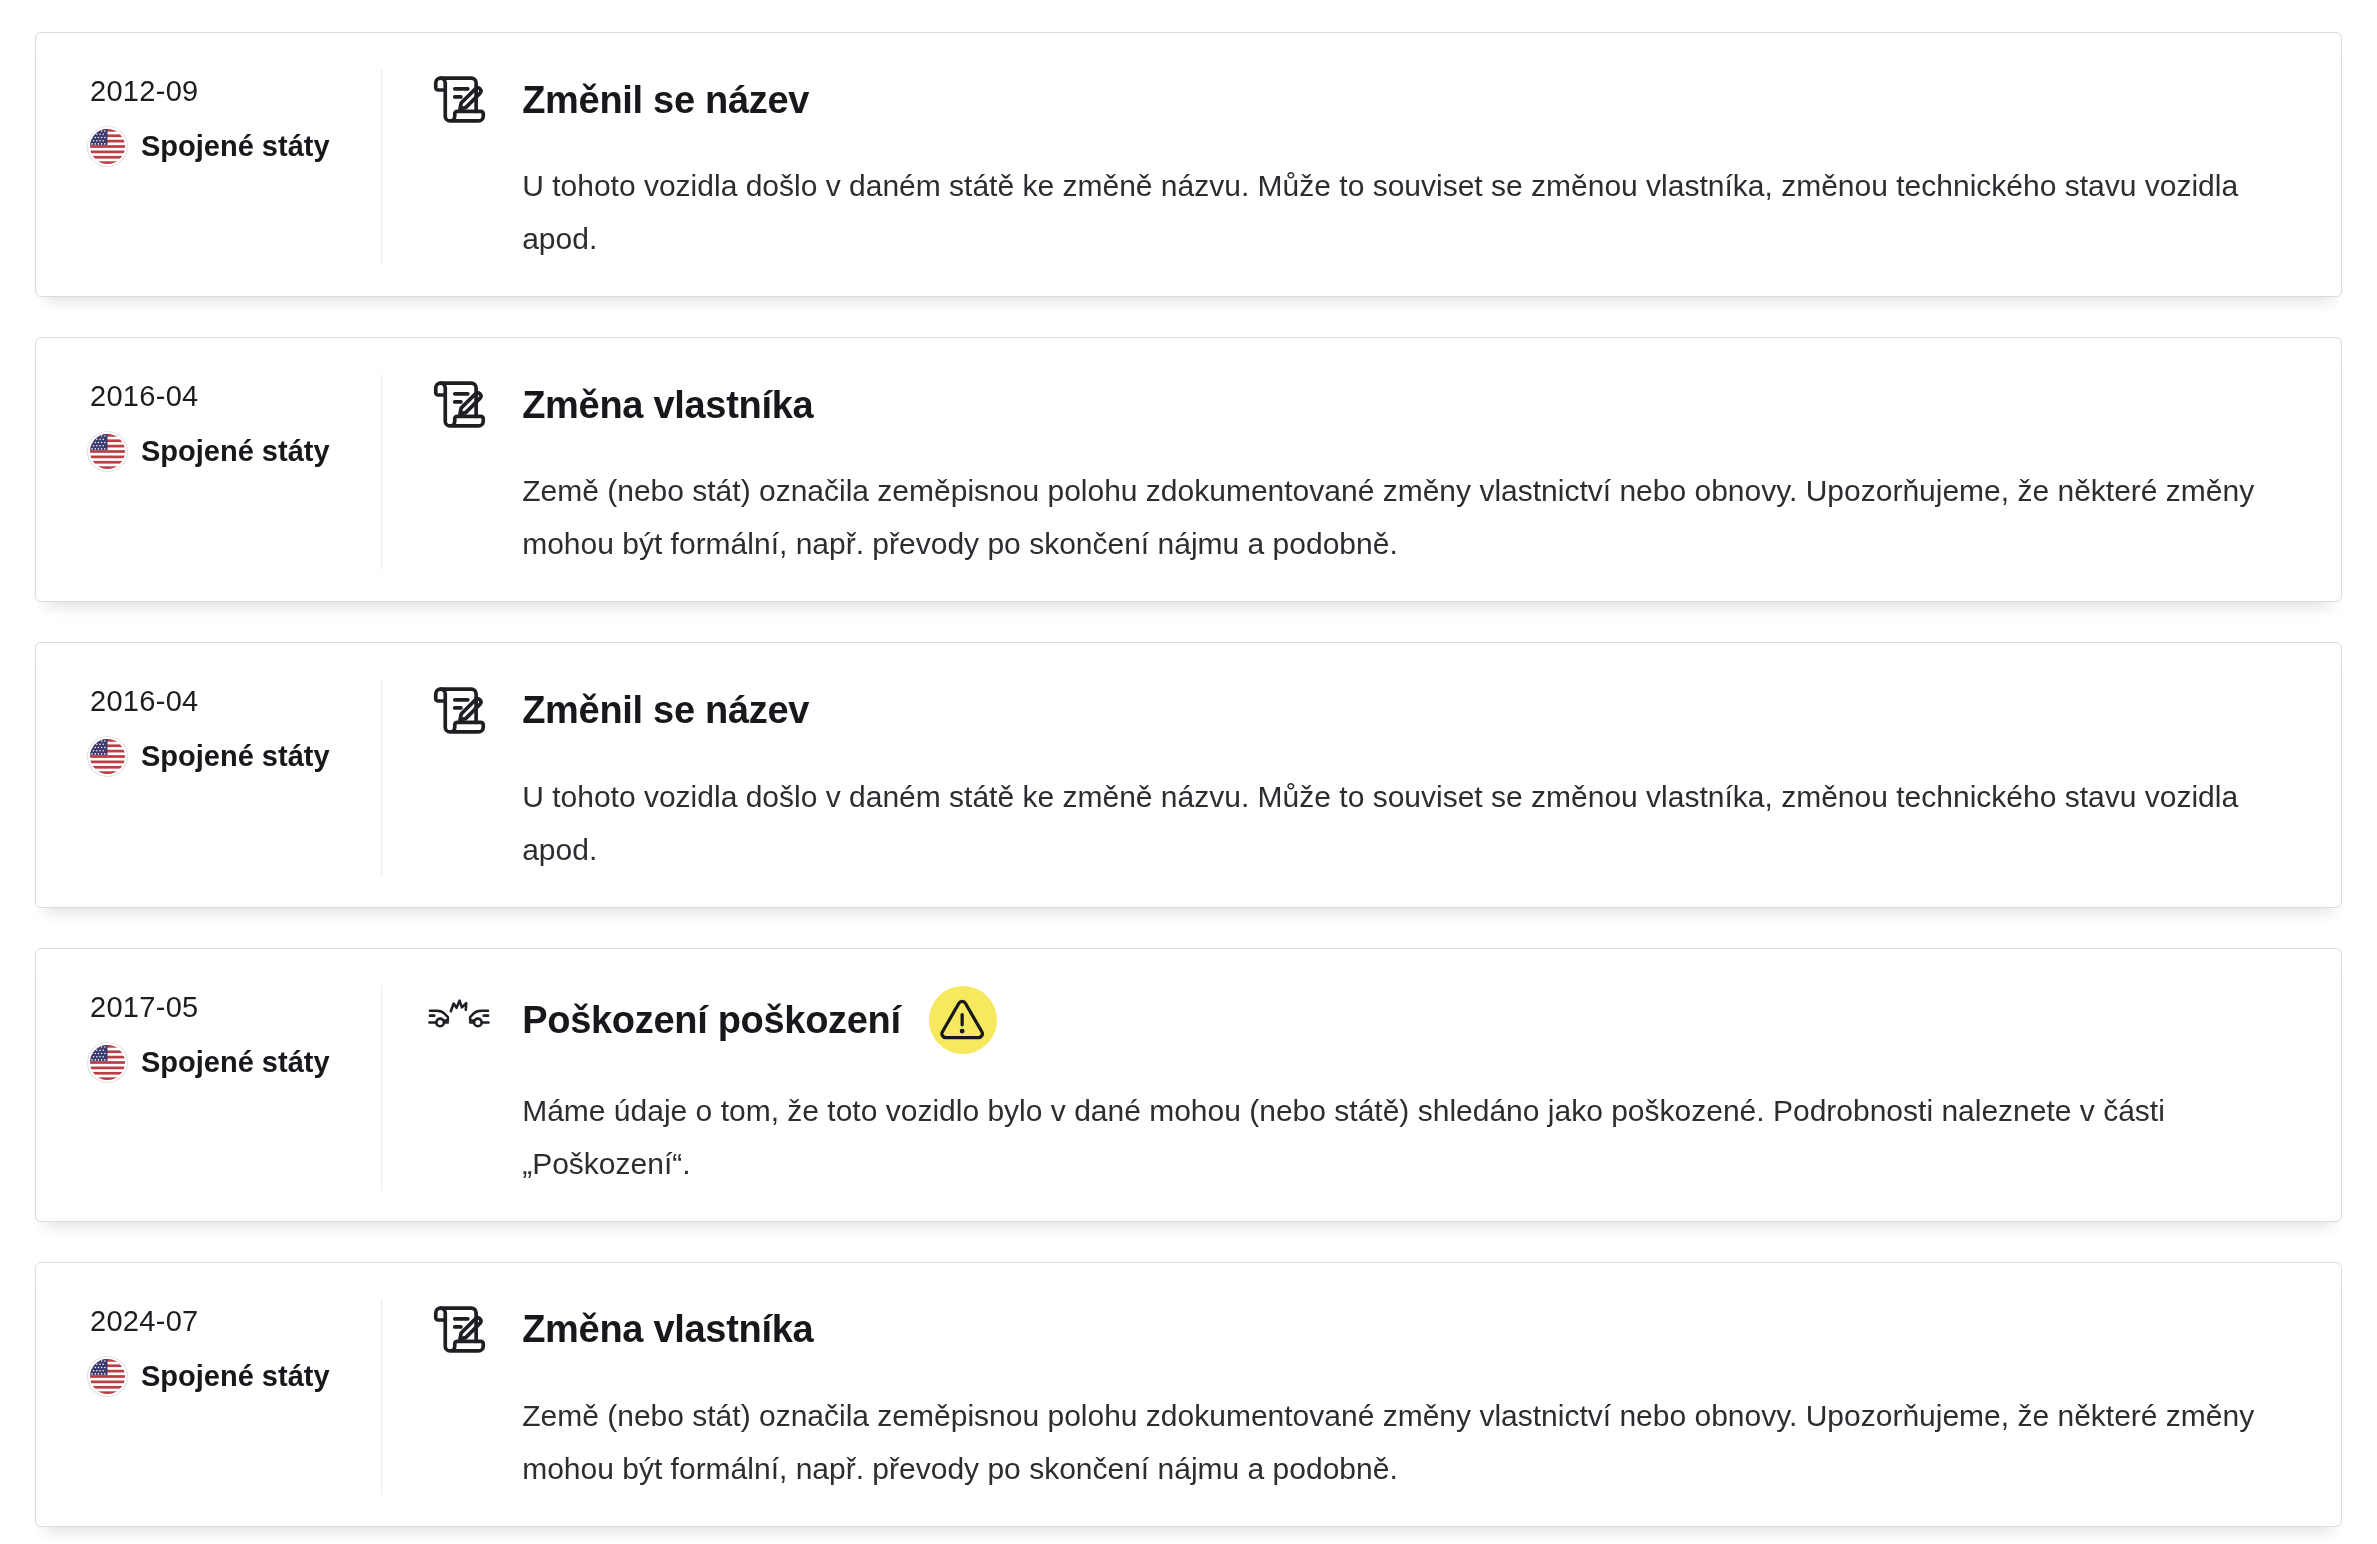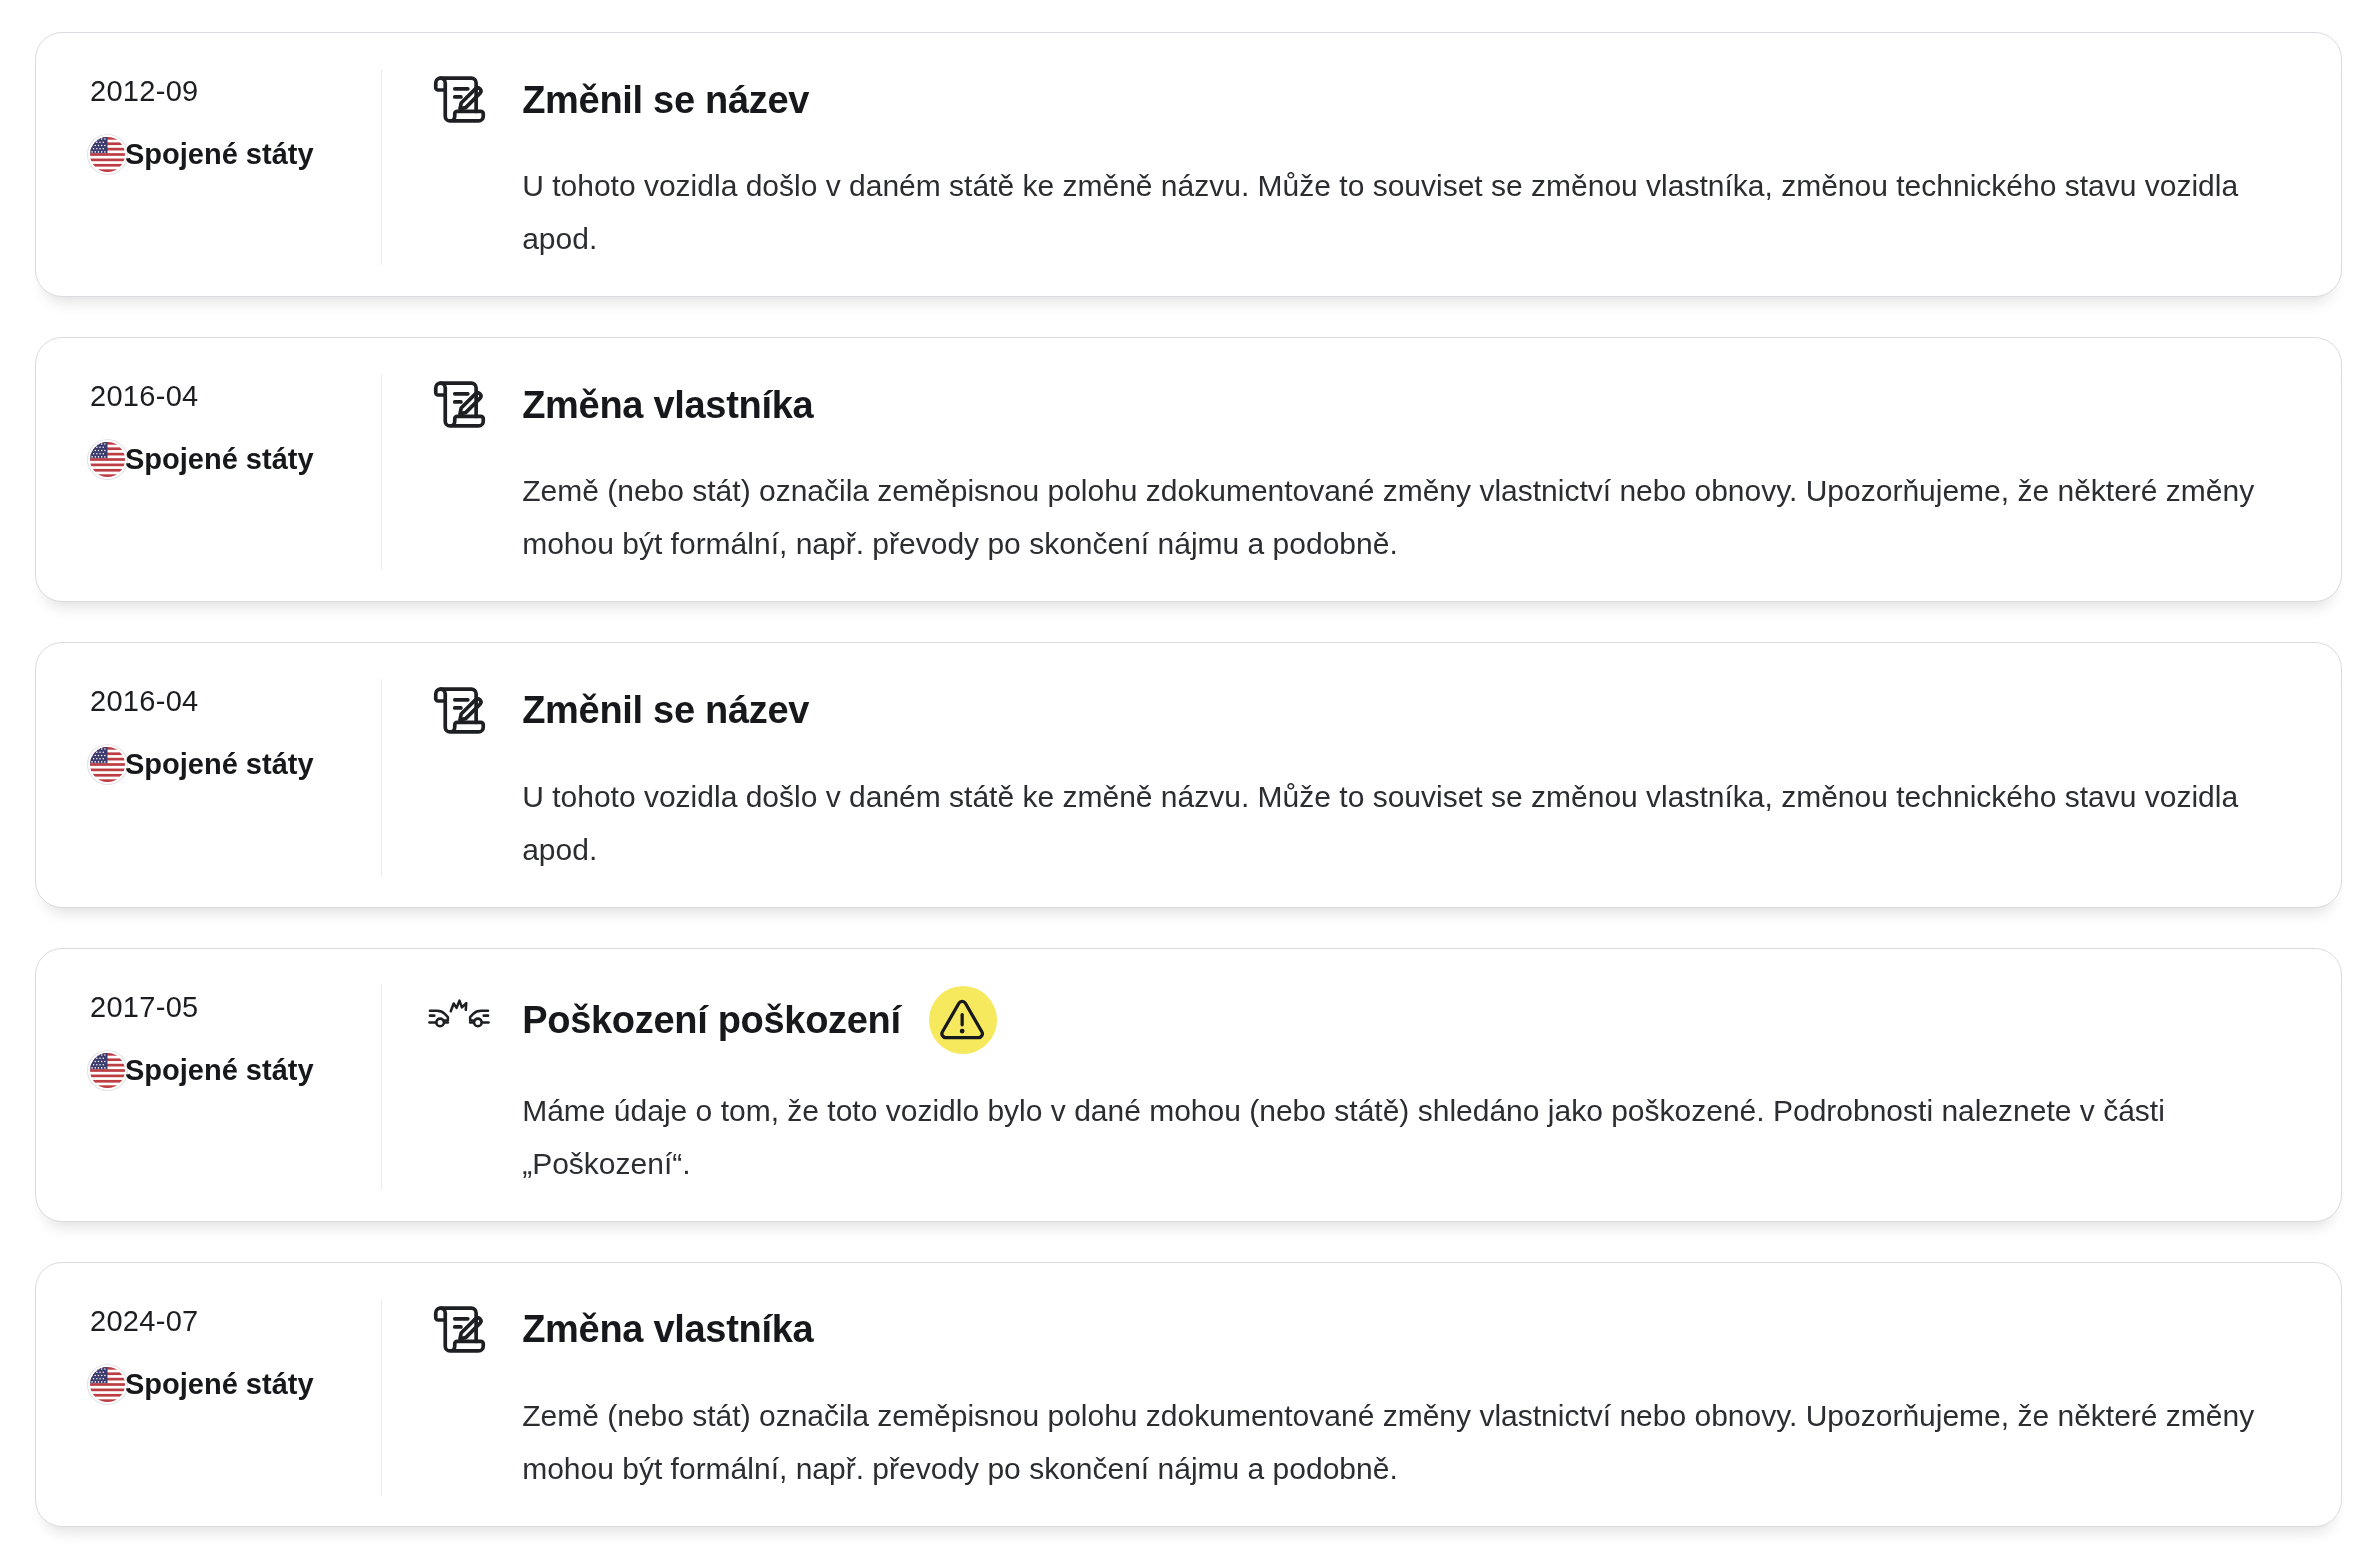--- a/index.html
+++ b/index.html
@@ -11,34 +11,34 @@
     font-family:"Liberation Sans", sans-serif;
     color:#17181B;
     -webkit-font-smoothing:antialiased;
   }
   .timeline { display:block; }
   .card {
     display:flex;
     align-items:stretch;
     background:#ffffff;
     border:1.2px solid #DBDBDF;
-    border-radius:27px;
+    border-radius:6px;
     padding:36px 47px 31px 54px;
     margin-bottom:40px;
     min-height:265px;
     box-shadow:0 13.6px 15px -10px rgba(23,24,27,0.14);
   }
   .card-left { width:291px; flex:none; padding-top:5px; }
   .event-date {
     font-size:29px; line-height:35px;
     color:#1B1D21; letter-spacing:0.3px;
   }
   .country-row {
-    display:flex; align-items:center; 
-    margin-top:28px;
+    display:flex; align-items:center; gap:16px;
+    margin-top:20px;
   }
   .flag {
     width:35px; height:35px; flex:none;
     border-radius:50%; overflow:hidden;
     box-shadow:0 0 0 1.9px #ffffff, 0 0 0 3.1px #E4E4E8;
   }
   .flag svg { display:block; width:100%; height:100%; }
   .country-name {
     font-size:29px; line-height:35px; font-weight:700; color:#17181B;
   }

